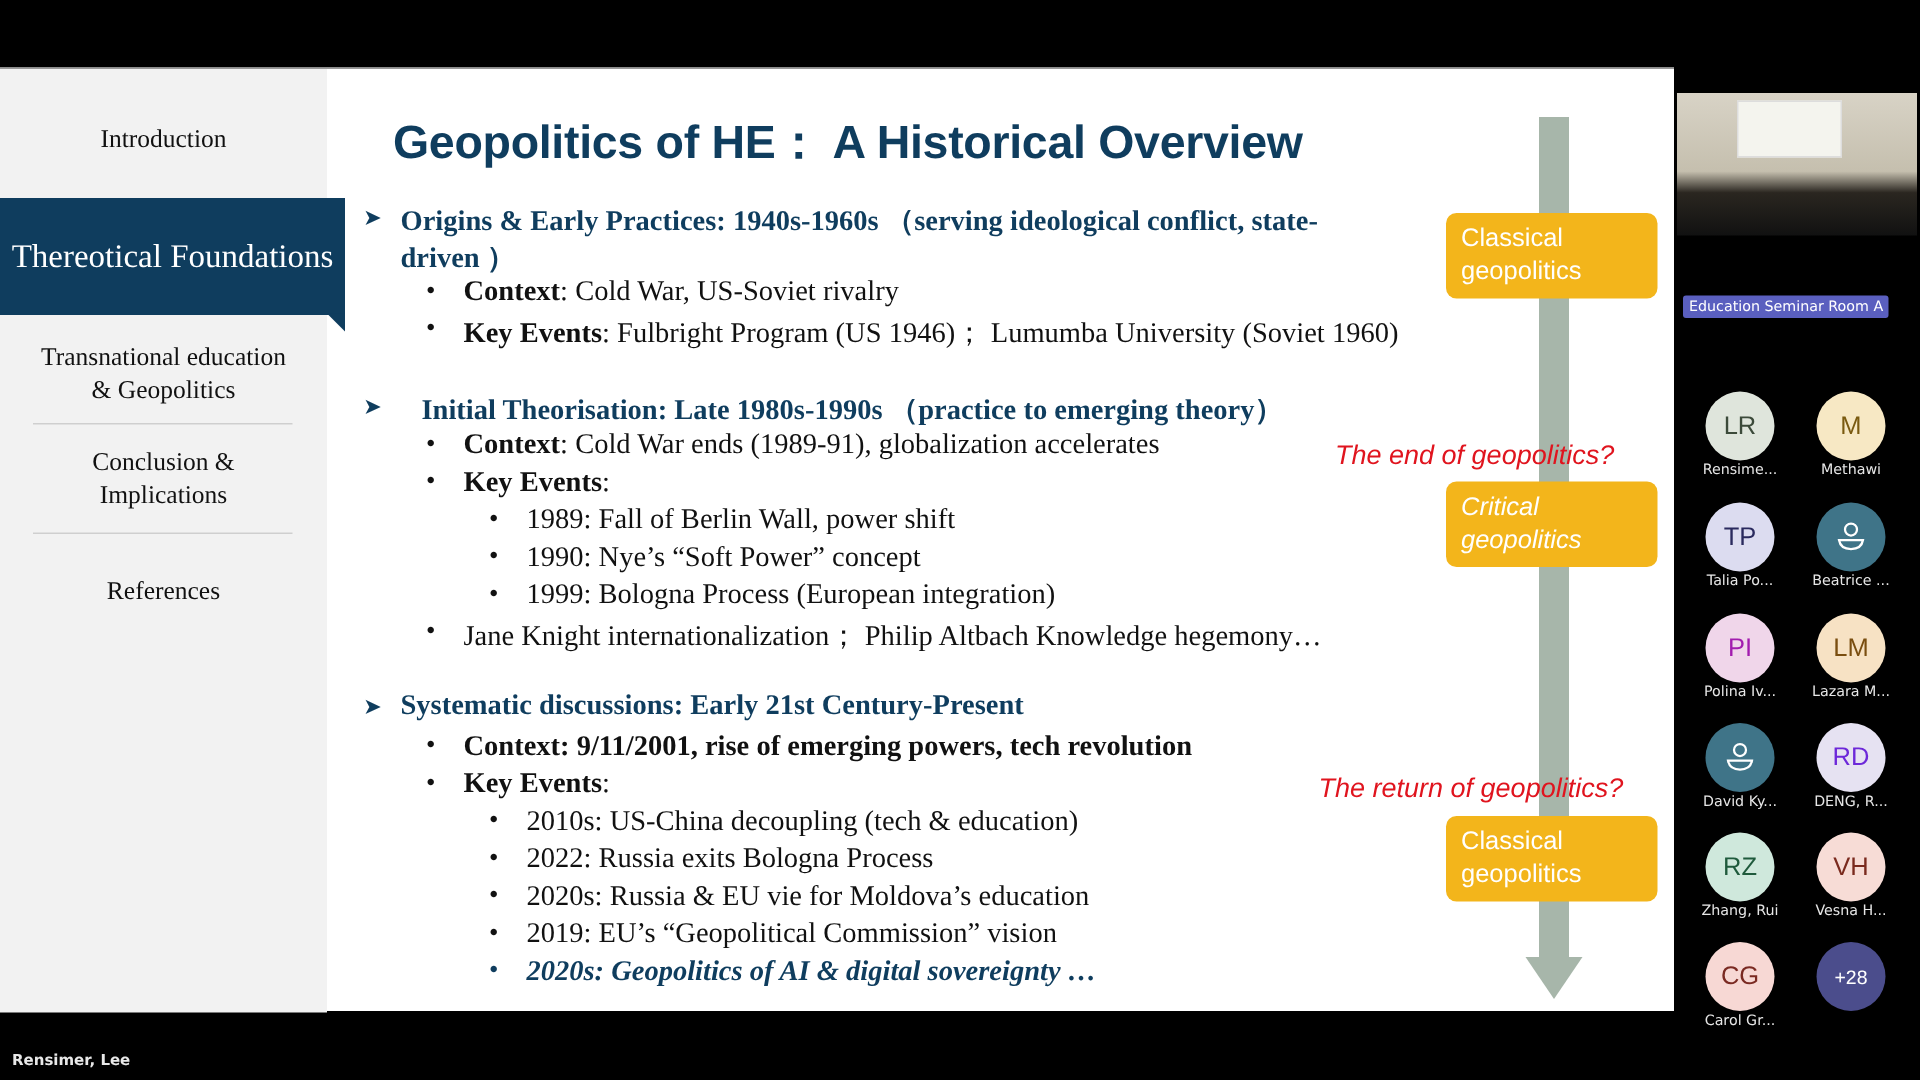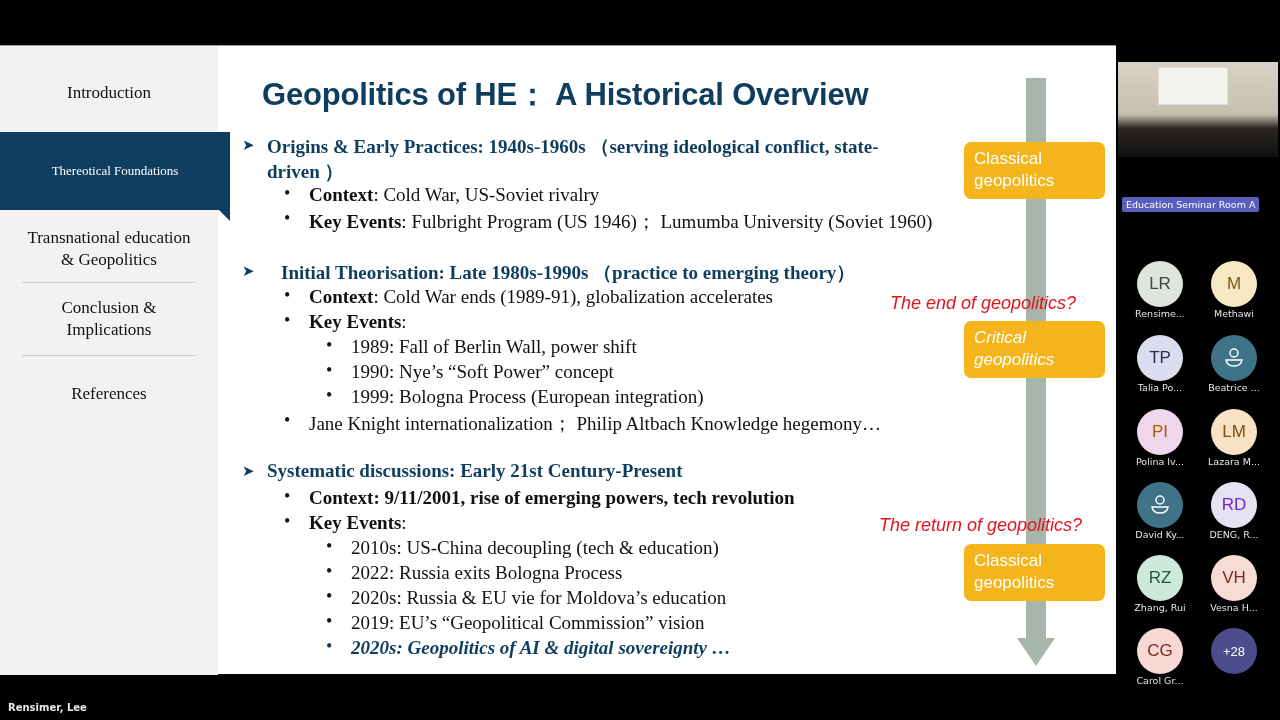--- a/index.html
+++ b/index.html
@@ -2,21 +2,21 @@
 <html><head>
 <meta charset="utf-8">
 <style>
   * { box-sizing: border-box; margin: 0; padding: 0; }
   html, body { width: 1280px; height: 720px; background: #000; overflow: hidden; }
   body { position: relative; font-family: "Liberation Serif", serif; }
 
   #slide { position: absolute; left: 0; top: 45px; width: 1116px; height: 629px; background: #fff; border-top: 1px solid #999; }
   #sidebar { position: absolute; left: 0; top: 0; width: 218px; height: 629px; background: #f2f2f2; }
   .nav-item { position: absolute; left: 0; width: 218px; text-align: center; color: #111; font-size: 17px; line-height: 22px; }
-  .nav-item.active { background: #0f3d5e; color: #fff; left: 0; width: 230px; height: 78px; font-size: 13px; display: flex; align-items: center; justify-content: center; }
+  .nav-item.active { background: #0f3d5e; color: #fff; left: 0; width: 230px; height: 78px; font-size: 22px; display: flex; align-items: center; justify-content: center; }
   .nav-active-tab { position: absolute; left: 218px; top: 163px; width: 0; height: 0; border-top: 12px solid #0f3d5e; border-left: 12px solid transparent; }
   .nav-divider { position: absolute; left: 22px; width: 173px; height: 1px; background: #cfcfcf; }
 
   #content { position: absolute; left: 218px; top: 0; width: 898px; height: 629px; }
   .title { position: absolute; left: 44px; top: 28px; font-family: "Liberation Sans", sans-serif; font-weight: bold; font-size: 31px; color: #0f3d5e; letter-spacing: -0.2px; }
   .line { position: absolute; white-space: nowrap; font-size: 19px; color: #111; }
   .h1 { color: #0f3d5e; font-weight: bold; }
   .arrow-bullet { position: absolute; font-family: "DejaVu Sans", sans-serif; font-size: 15px; color: #0f3d5e; }
   .dot { position: absolute; font-size: 18px; color: #111; }
   .b { font-weight: bold; }
@@ -141,21 +141,21 @@
   <div class="p" style="left:88px; top:290px;">
     <div class="avatar" style="background:#3f7488;">
       <svg width="22" height="22" viewBox="0 0 22 22">
           <circle cx="11" cy="6" r="4" fill="none" stroke="#fff" stroke-width="1.5"></circle>
           <path d="M3 13 H19 Q18 19 11 19 Q4 19 3 13 Z" fill="none" stroke="#fff" stroke-width="1.5"></path>
         </svg>
     </div>
     <div class="pname">Beatrice ...</div>
   </div>
   <div class="p" style="left:14px; top:364px;">
-    <div class="avatar" style="background:#f0d6ea; color:#a16207;">PI</div>
+    <div class="avatar" style="background:#f0d6ea; color:#a21caf;">PI</div>
     <div class="pname">Polina Iv...</div>
   </div>
   <div class="p" style="left:88px; top:364px;">
     <div class="avatar" style="background:#f7e2c4; color:#7a4e10;">LM</div>
     <div class="pname">Lazara M...</div>
   </div>
   <div class="p" style="left:14px; top:437px;">
     <div class="avatar" style="background:#3f7488;">
       <svg width="22" height="22" viewBox="0 0 22 22">
           <circle cx="11" cy="6" r="4" fill="none" stroke="#fff" stroke-width="1.5"></circle>

